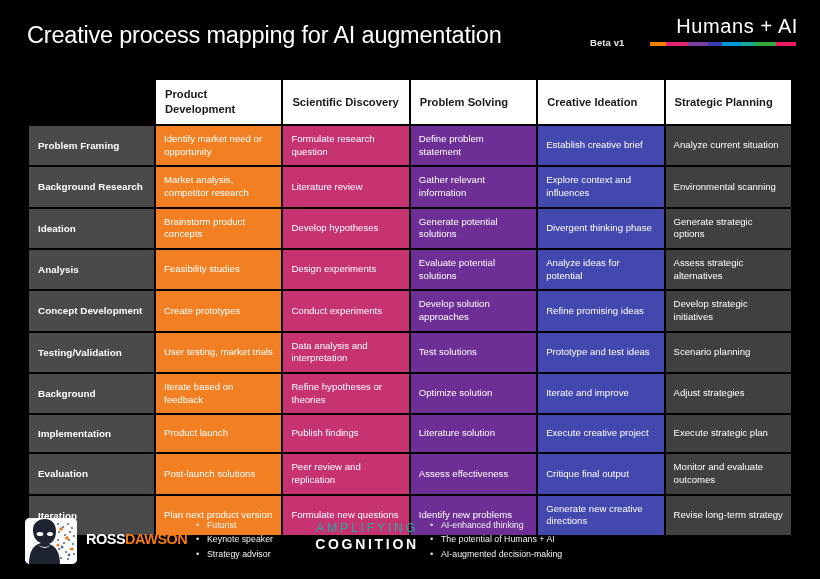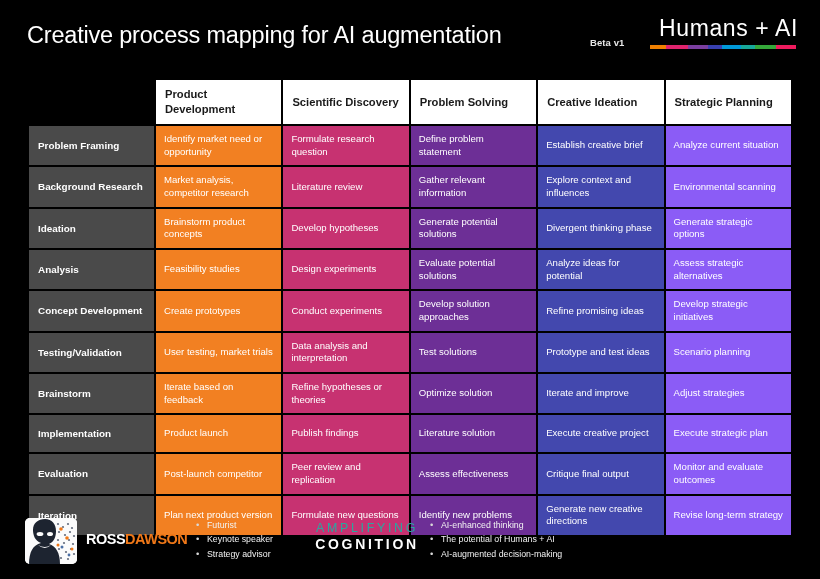--- a/index.html
+++ b/index.html
@@ -23,21 +23,21 @@
   .beta {
     position: absolute; left: 590px; top: 37px;
     font-size: 9.5px; font-weight: 700; color: #e8e8e8;
     letter-spacing: 0.1px;
   }
   .brand {
     position: absolute; right: 22px; top: 15px;
     width: 148px; text-align: right;
   }
   .brand-text {
-    font-size: 23px; font-weight: 300; color: #ffffff;
+    font-size: 20px; font-weight: 300; color: #ffffff;
     letter-spacing: 0.6px; line-height: 1.15; white-space: nowrap;
   }
   .brand-bar {
     margin-top: 4px; height: 4px; width: 146px;
     background: linear-gradient(to right,
       #f08000 0%, #f08000 11%,
       #e0246e 11%, #e0246e 26%,
       #7b3fa0 26%, #7b3fa0 40%,
       #3840b0 40%, #3840b0 49%,
       #0098d8 49%, #0098d8 62%,
@@ -75,21 +75,21 @@
   }
   .grid td.rowhead {
     background: #4a4a4a; color: #ffffff;
     font-size: 9.9px; font-weight: 700;
     padding-left: 9px;
   }
   .c-pd { background: #f28022; }
   .c-sd { background: #c73271; }
   .c-ps { background: #6d2f96; }
   .c-ci { background: #4348ae; }
-  .c-sp { background: #8b5cf6; }
+  .c-sp { background: #404040; }
 
   
   .footer { position: absolute; left: 0; top: 506px; width: 820px; height: 73px; }
 
   .avatar {
     position: absolute; left: 25px; top: 518px;
     width: 52px; height: 46px; border-radius: 5px;
     background: #ffffff; overflow: hidden;
   }
   .rd-logo {
@@ -184,38 +184,38 @@
         </tr>
         <tr>
           <td class="rowhead">Testing/Validation</td>
           <td class="c-pd">User testing, market trials</td>
           <td class="c-sd">Data analysis and interpretation</td>
           <td class="c-ps">Test solutions</td>
           <td class="c-ci">Prototype and test ideas</td>
           <td class="c-sp">Scenario planning</td>
         </tr>
         <tr>
-          <td class="rowhead">Brainstorm</td>
+          <td class="rowhead">Background</td>
           <td class="c-pd">Iterate based on feedback</td>
           <td class="c-sd">Refine hypotheses or theories</td>
           <td class="c-ps">Optimize solution</td>
           <td class="c-ci">Iterate and improve</td>
           <td class="c-sp">Adjust strategies</td>
         </tr>
         <tr>
           <td class="rowhead">Implementation</td>
           <td class="c-pd">Product launch</td>
           <td class="c-sd">Publish findings</td>
           <td class="c-ps">Literature solution</td>
           <td class="c-ci">Execute creative project</td>
           <td class="c-sp">Execute strategic plan</td>
         </tr>
         <tr>
           <td class="rowhead">Evaluation</td>
-          <td class="c-pd">Post-launch competitor</td>
+          <td class="c-pd">Post-launch solutions</td>
           <td class="c-sd">Peer review and replication</td>
           <td class="c-ps">Assess effectiveness</td>
           <td class="c-ci">Critique final output</td>
           <td class="c-sp">Monitor and evaluate outcomes</td>
         </tr>
         <tr>
           <td class="rowhead">Iteration</td>
           <td class="c-pd">Plan next product version</td>
           <td class="c-sd">Formulate new questions</td>
           <td class="c-ps">Identify new problems</td>

